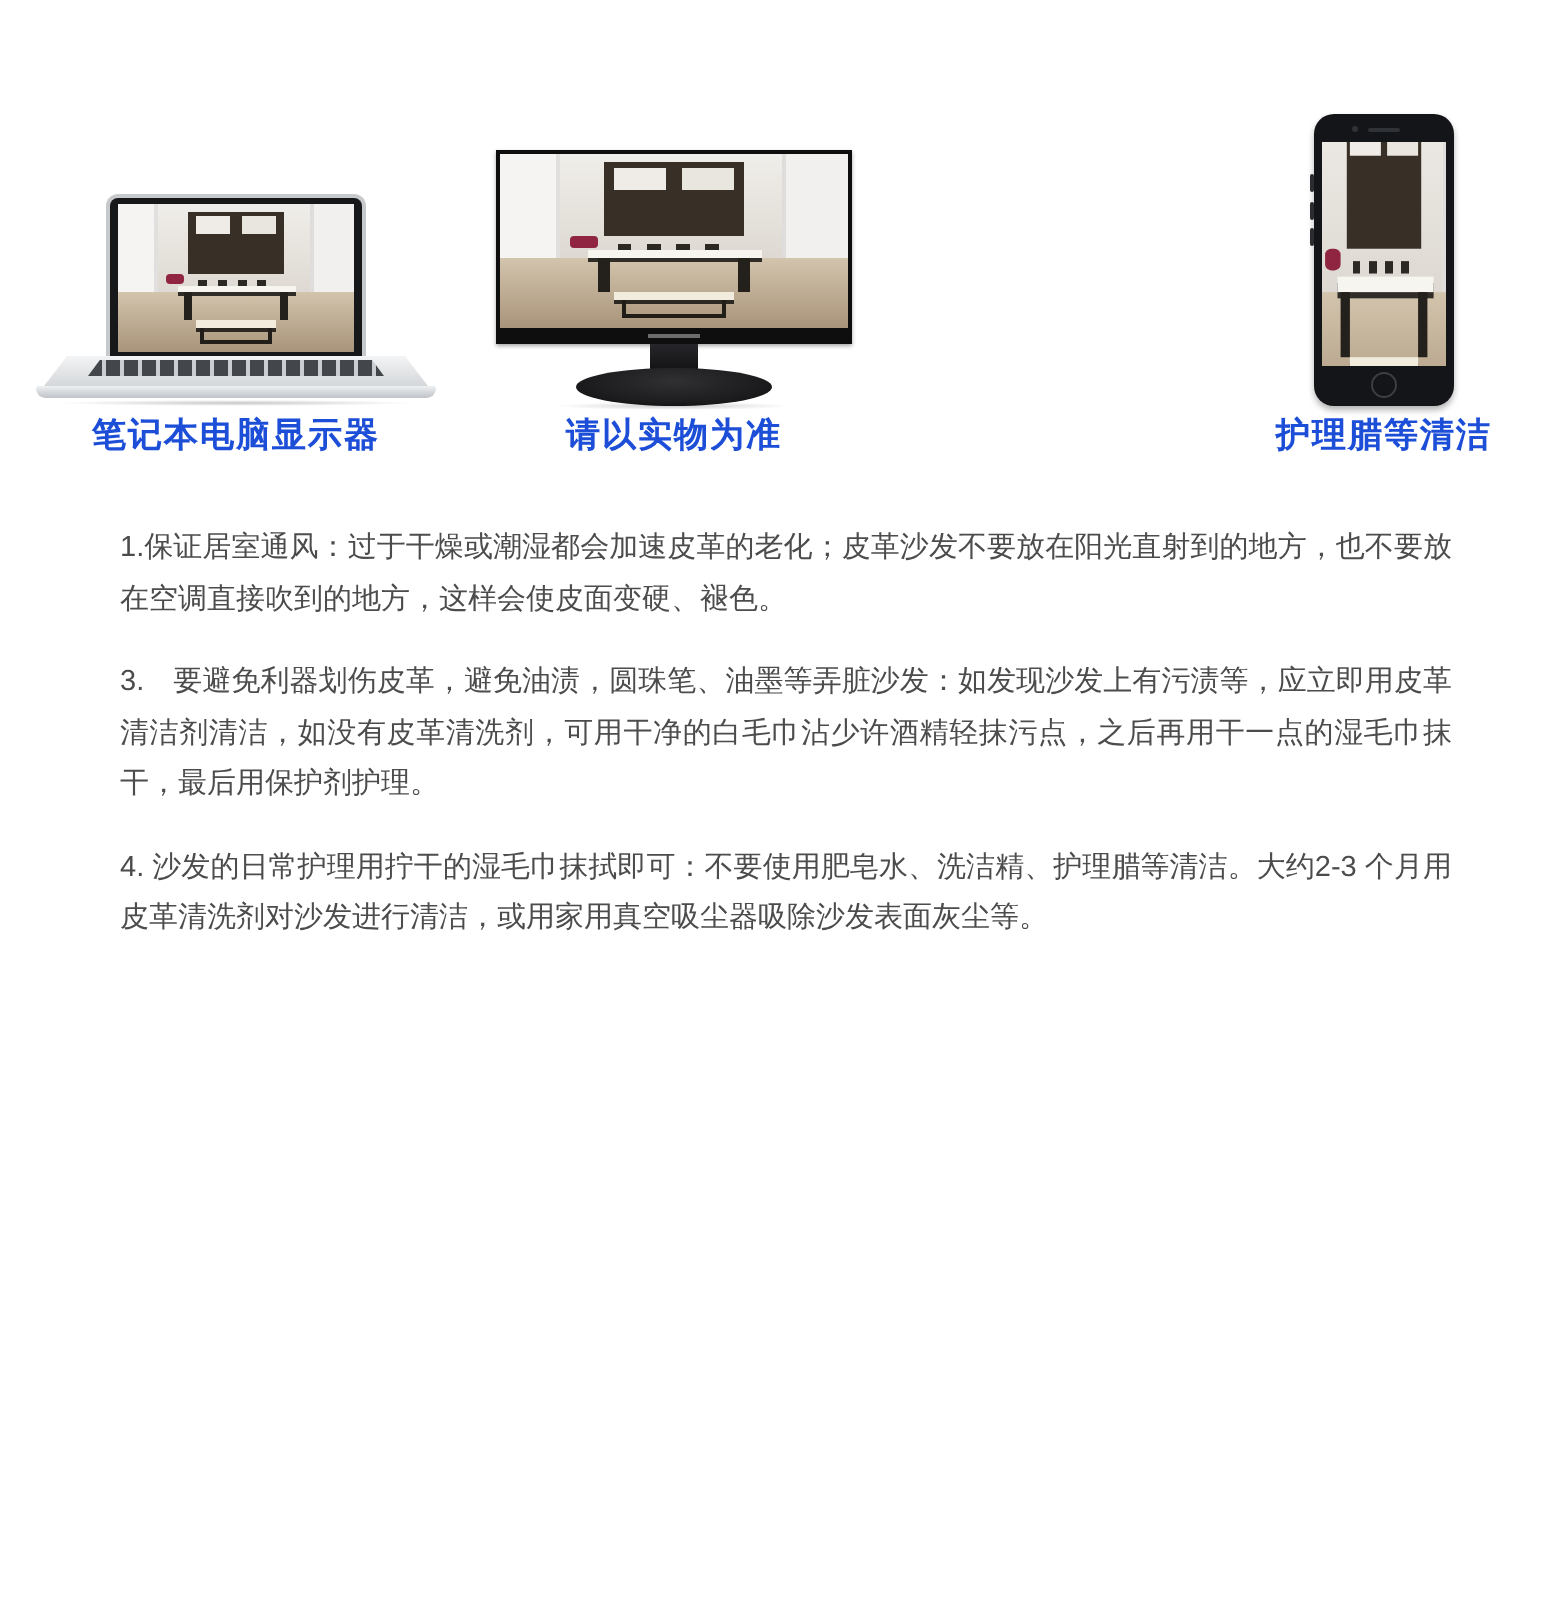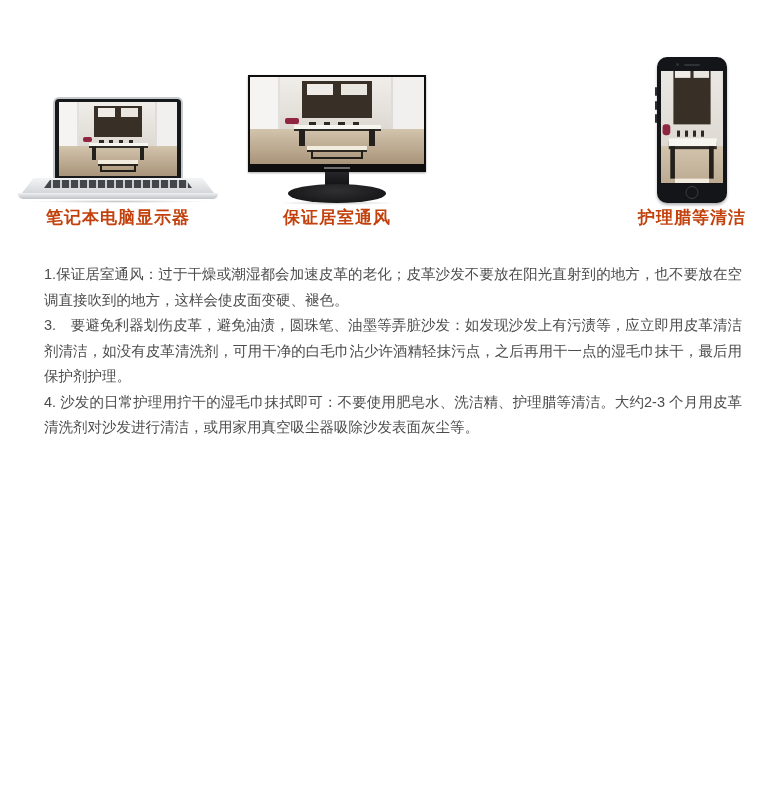--- a/index.html
+++ b/index.html
@@ -20,21 +20,21 @@
     font-weight:700;color:#1b1b1b;letter-spacing:1px;
   }
   .devices{position:relative;margin-top:50px;height:178px;}
   .cell{position:absolute;top:0;height:178px;}
   .cell-laptop{left:18px;width:200px;}
   .cell-monitor{left:244px;width:186px;}
   .cell-tablet{left:450px;width:150px;}
   .cell-phone{left:632px;width:120px;}
   .dev-label{
     position:absolute;left:0;right:0;bottom:0;text-align:center;
-    font-size:17px;line-height:20px;font-weight:600;color:#c2410c;letter-spacing:1px;
+    font-size:17px;line-height:20px;font-weight:600;color:#1d4ed8;letter-spacing:1px;
   }
 
   
   .scene{position:absolute;inset:0;overflow:hidden;background:#e9e6e1;}
   .scene-in{position:absolute;inset:0;}
   .sc{position:absolute;display:block;}
   .sc.wall{left:0;right:0;top:0;bottom:38%;background:linear-gradient(#f0eeea,#ddd8d1);}
   .sc.cabL{left:0;top:0;width:17%;height:64%;background:#f5f4f2;box-shadow:inset -2px 0 0 rgba(0,0,0,.08);}
   .sc.cabR{right:0;top:0;width:19%;height:62%;background:#f1f0ee;box-shadow:inset 2px 0 0 rgba(0,0,0,.08);}
   .sc.unit{left:30%;top:5%;width:40%;height:42%;background:#382f26;}
@@ -103,21 +103,21 @@
 
   
   h2.care-title{
     margin:96px 0 0;text-align:center;font-size:38px;line-height:46px;
     font-weight:400;color:#2d2d2d;letter-spacing:3px;
   }
   .care-text{
     margin:34px 38px 0 44px;
     font-size:14.5px;line-height:25.5px;color:#4c4c4c;text-align:justify;
   }
-  .care-text p{margin:0;}
+  .care-text p{margin:16px;}
 </style>
 </head>
 <body>
 
 <div class="page">
 
   <section>
 
     <div class="devices">
 
@@ -171,21 +171,21 @@
                   <i class="sc blegs"></i>
                 </div>
               </div>
             </div>
             <div class="mon-brand"></div>
           </div>
           <div class="mon-neck"></div>
           <div class="mon-base"></div>
           <div class="mon-shadow"></div>
         </div>
-        <div class="dev-label">保证居室通风</div>
+        <div class="dev-label">请以实物为准</div>
       </div>
 
 
       <div class="cell cell-phone">
         <div class="phone">
           <div class="ph-ear"></div>
           <div class="ph-cam"></div>
           <div class="ph-btn b1"></div>
           <div class="ph-btn b2"></div>
           <div class="ph-btn b3"></div>

